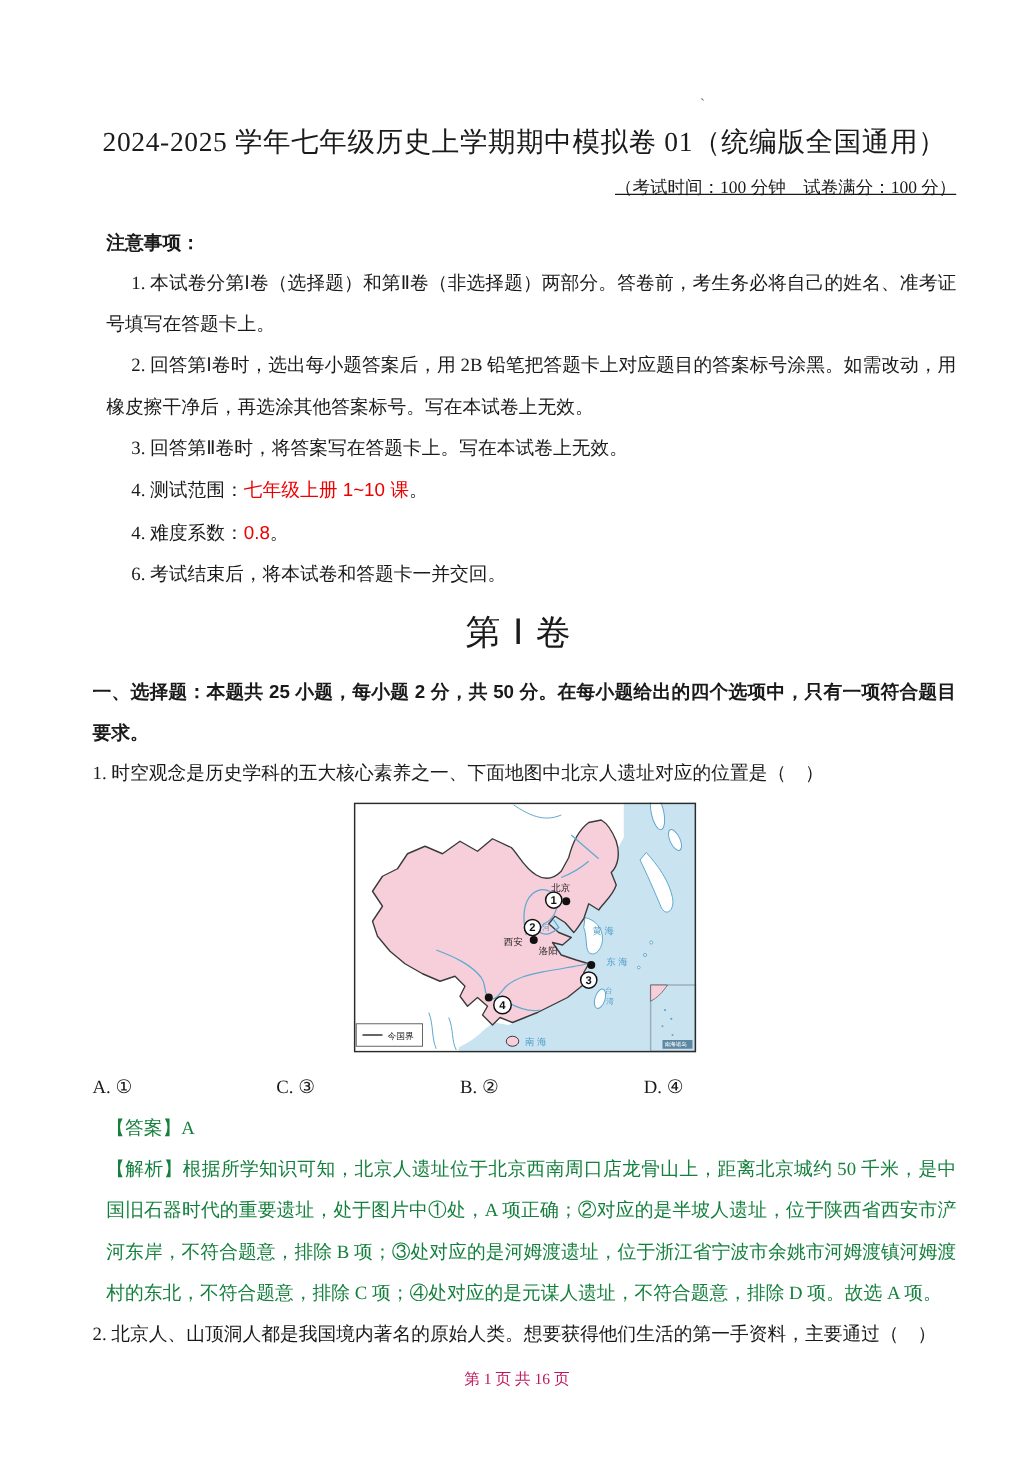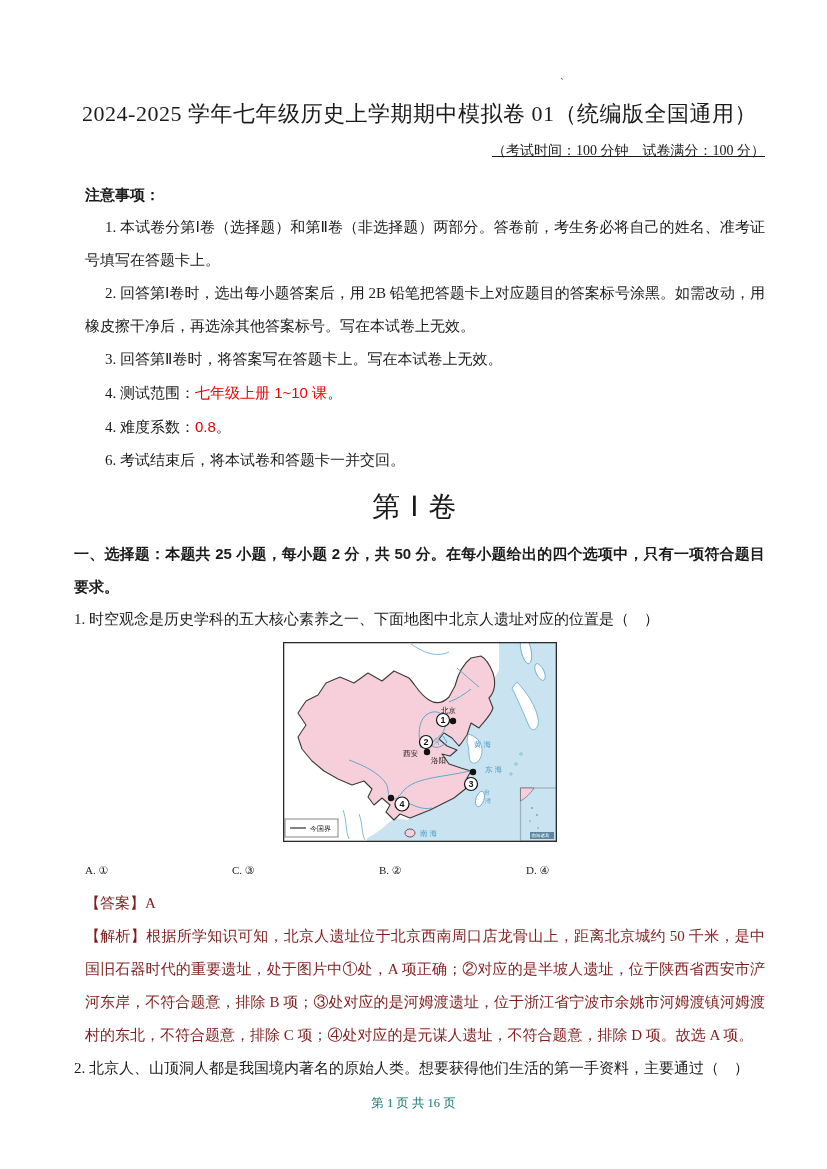--- a/index.html
+++ b/index.html
@@ -28,21 +28,21 @@
     text-align:right;
     text-decoration:underline;
   }
 
   .notice { margin-top:14px; margin-left:11px; font-size:15px; line-height:33px; }
   .notice-heading {
     font-family:"Liberation Sans", sans-serif;
     font-weight:700; font-size:15px;
   }
   .notice p { text-indent:20px; text-align:justify; word-break:break-all; }
-  .red { color:#7f1d1d; }
+  .red { color:#15803d; }
   .red-bold { color:#ee0000; font-weight:400; font-family:"Liberation Sans", sans-serif; }
 
   .section-title {
     margin-top:8px;
     text-align:center;
     font-size:28px; line-height:44px;
     letter-spacing:10px;
     font-weight:400;
   }
   .instruction {
@@ -52,27 +52,27 @@
     font-size:15px; line-height:33px;
     text-align:justify; word-break:break-all;
   }
   .question { font-size:15px; line-height:33px; }
   .q-body { margin-left:11px; font-size:15px; line-height:33px; }
   .analysis { text-align:justify; word-break:break-all; }
 
   .map-figure { width:274px; height:200px; margin:6px auto 0; }
   .map-figure svg { display:block; }
 
-  .options { display:flex; margin-top:12px; margin-left:11px; font-size:11px; line-height:33px; }
+  .options { display:flex; margin-top:12px; font-size:15px; line-height:33px; }
   .options span { width:147px; }
   .options span:last-child { width:auto; }
 
   .footer {
     position:absolute; left:0; right:0; top:1095px;
-    text-align:center; font-size:12.5px; color:#0f766e;
+    text-align:center; font-size:12.5px; color:#be185d;
   }
   .stray-mark {
     position:absolute; left:560px; top:76px;
     font-size:12px; color:#666;
   }
   .svg-label-city { font-size:7.5px; fill:#222; font-family:"Liberation Sans", sans-serif; }
   .svg-label-sea  { font-size:7.5px; fill:#54a0c8; letter-spacing:2px; font-family:"Liberation Sans", sans-serif; }
   .svg-label-small{ font-size:6px; fill:#54a0c8; font-family:"Liberation Sans", sans-serif; }
   .svg-marker-num { font-size:9px; font-weight:700; fill:#111; font-family:"Liberation Sans", sans-serif; }
   .svg-legend-txt { font-size:7px; fill:#222; font-family:"Liberation Sans", sans-serif; }

